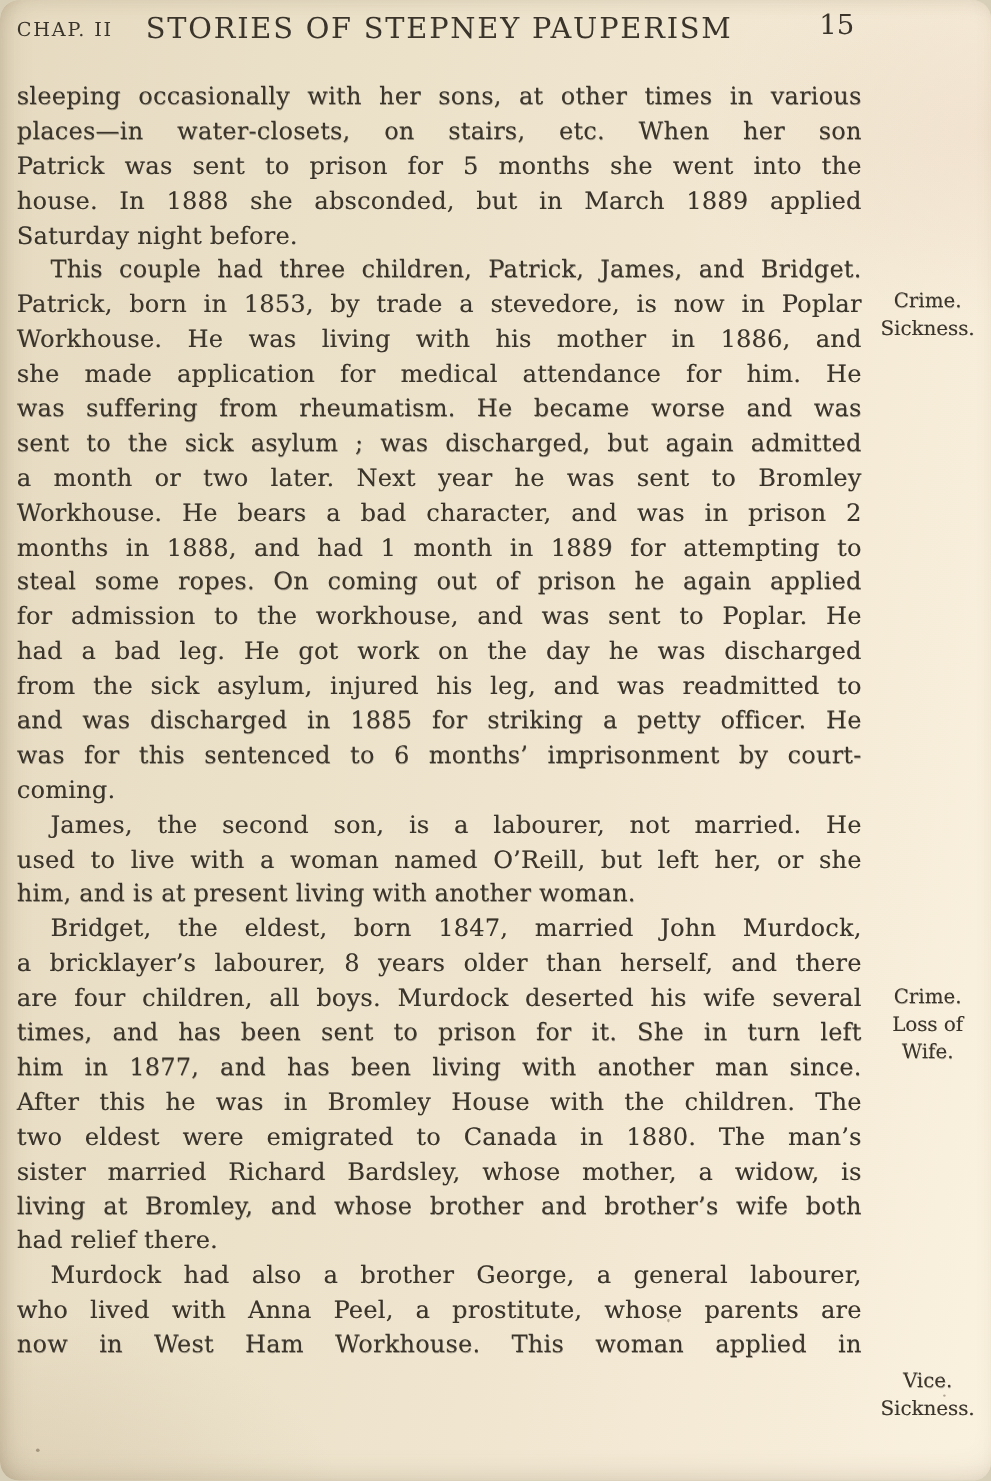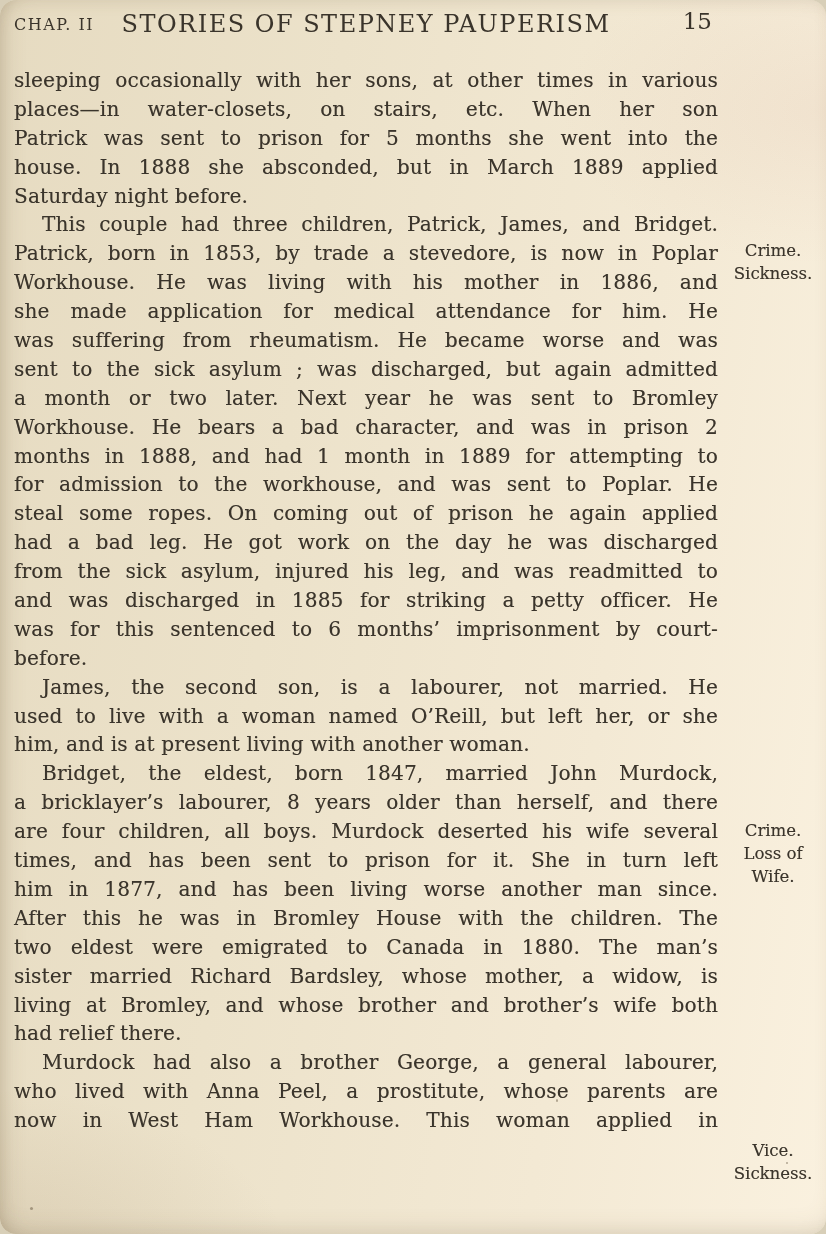--- a/index.html
+++ b/index.html
@@ -130,39 +130,39 @@
       <div class="paragraph indented">
         <div class="body-line">This couple had three children, Patrick, James, and Bridget.</div>
         <div class="body-line">Patrick, born in 1853, by trade a stevedore, is now in Poplar</div>
         <div class="body-line">Workhouse.  He was living with his mother in 1886, and</div>
         <div class="body-line">she made application for medical attendance for him.  He</div>
         <div class="body-line">was suffering from rheumatism.  He became worse and was</div>
         <div class="body-line">sent to the sick asylum ; was discharged, but again admitted</div>
         <div class="body-line">a month or two later.  Next year he was sent to Bromley</div>
         <div class="body-line">Workhouse.  He bears a bad character, and was in prison 2</div>
         <div class="body-line">months in 1888, and had 1 month in 1889 for attempting to</div>
+        <div class="body-line">steal some ropes.  On coming out of prison he again applied</div>
         <div class="body-line">for admission to the workhouse, and was sent to Poplar.  He</div>
-        <div class="body-line">steal some ropes.  On coming out of prison he again applied</div>
         <div class="body-line">had a bad leg.  He got work on the day he was discharged</div>
         <div class="body-line">from the sick asylum, injured his leg, and was readmitted to</div>
         <div class="body-line">and was discharged in 1885 for striking a petty officer.  He</div>
         <div class="body-line">was for this sentenced to 6 months’ imprisonment by court-</div>
-        <div class="body-line end">before.</div>
+        <div class="body-line end">coming.</div>
       </div>
       <div class="paragraph indented">
         <div class="body-line">James, the second son, is a labourer, not married.  He</div>
         <div class="body-line">used to live with a woman named O’Reill, but left her, or she</div>
         <div class="body-line end">him, and is at present living with another woman.</div>
       </div>
       <div class="paragraph indented">
         <div class="body-line">Bridget, the eldest, born 1847, married John Murdock,</div>
         <div class="body-line">a bricklayer’s labourer, 8 years older than herself, and there</div>
         <div class="body-line">are four children, all boys.  Murdock deserted his wife several</div>
         <div class="body-line">times, and has been sent to prison for it.  She in turn left</div>
-        <div class="body-line">him in 1877, and has been living worse another man since.</div>
+        <div class="body-line">him in 1877, and has been living with another man since.</div>
         <div class="body-line">After this he was in Bromley House with the children.  The</div>
         <div class="body-line">two eldest were emigrated to Canada in 1880.  The man’s</div>
         <div class="body-line">sister married Richard Bardsley, whose mother, a widow, is</div>
         <div class="body-line">living at Bromley, and whose brother and brother’s wife both</div>
         <div class="body-line end">had relief there.</div>
       </div>
       <div class="paragraph indented">
         <div class="body-line">Murdock had also a brother George, a general labourer,</div>
         <div class="body-line">who lived with Anna Peel, a prostitute, whose parents are</div>
         <div class="body-line">now in West Ham Workhouse.  This woman applied in</div>

